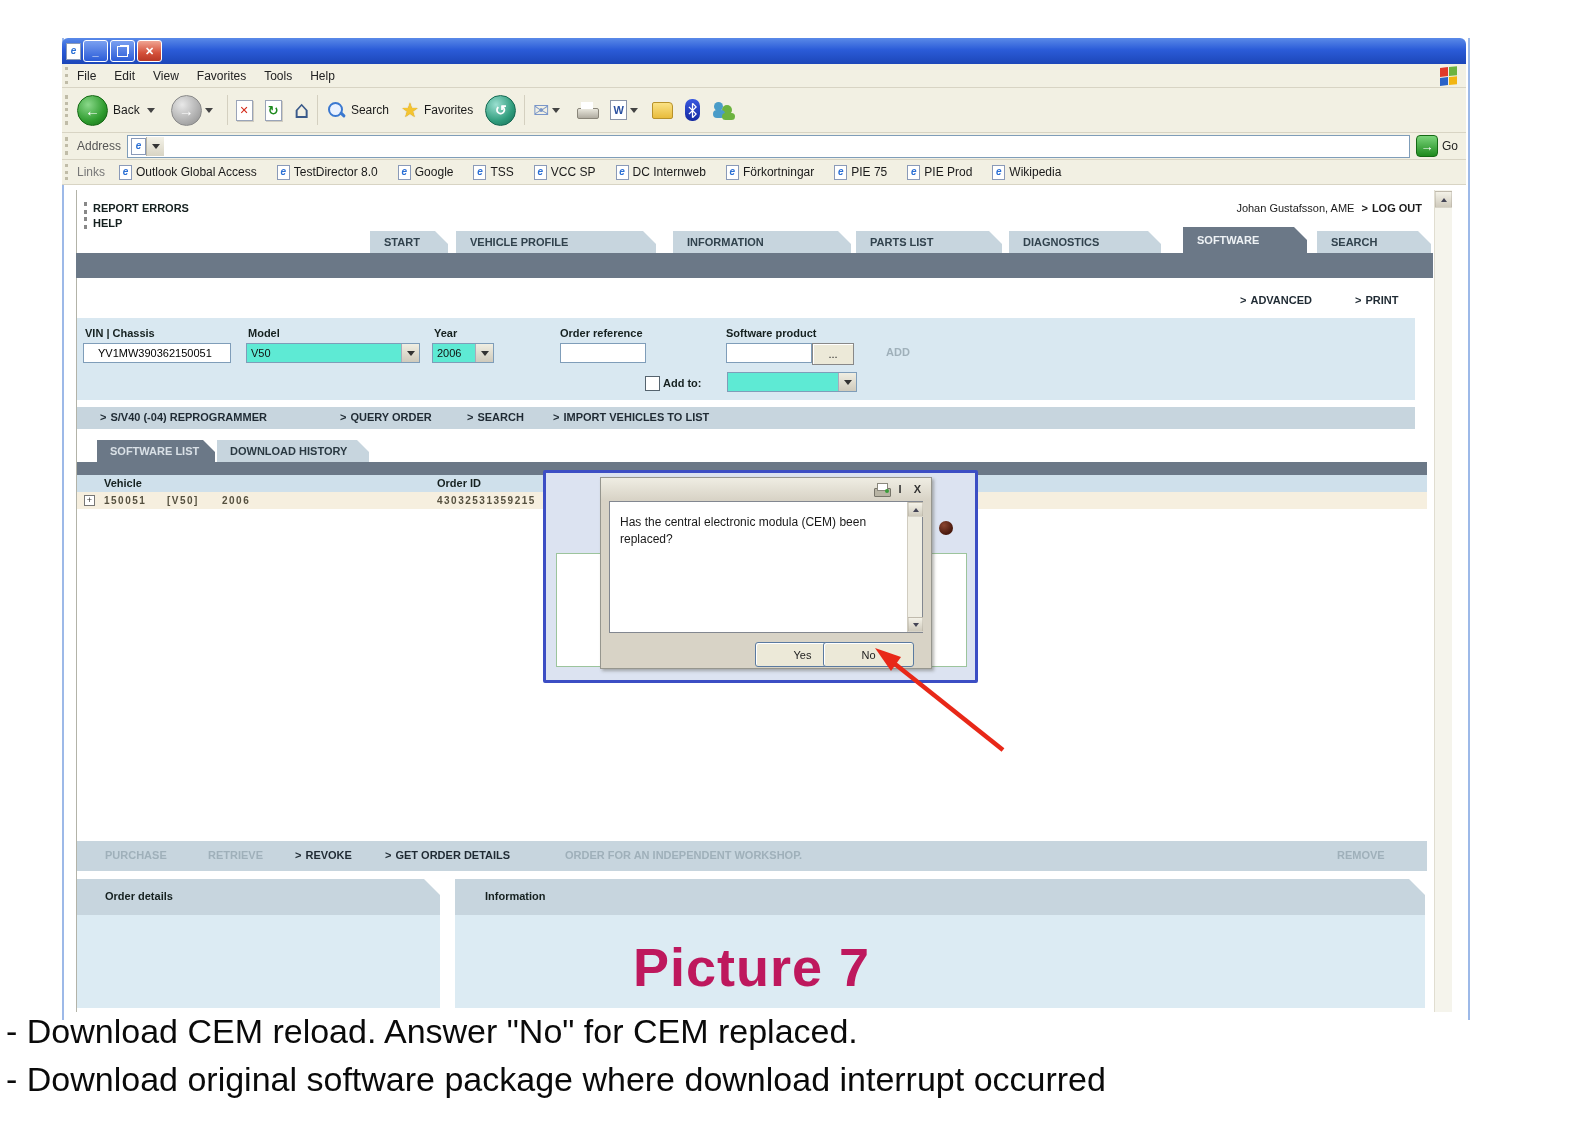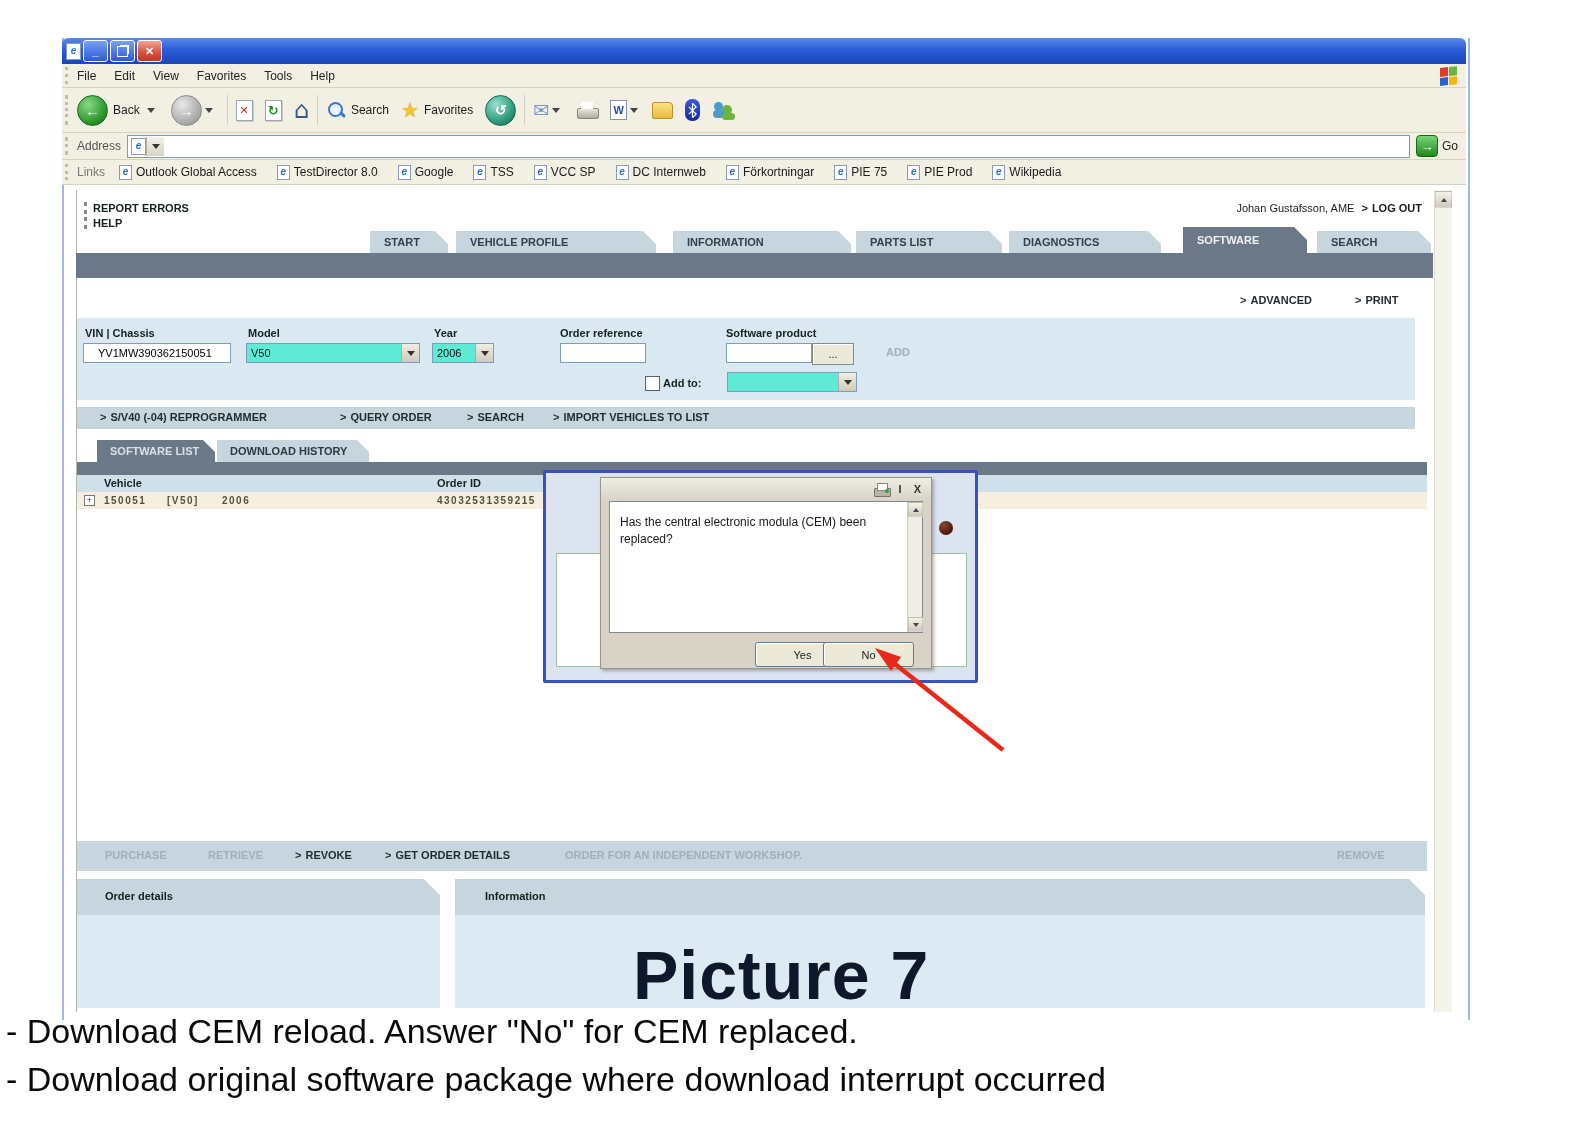--- a/index.html
+++ b/index.html
@@ -68,21 +68,21 @@
 
   
   .xpbtn{background:#ece9d8;border:1px solid #5a7aa0;border-radius:3px;font-size:11px;color:#222;
          display:flex;align-items:center;justify-content:center;box-shadow:inset 1px 1px 0 #fff;}
   .sbarrow{width:13px;height:13px;background:linear-gradient(#f4f2e8,#cfcabc);border:1px solid #9a96884d;
            display:flex;align-items:center;justify-content:center;}
   .tri-up{width:0;height:0;border-left:3px solid transparent;border-right:3px solid transparent;border-bottom:4px solid #445;}
   .tri-dn{width:0;height:0;border-left:3px solid transparent;border-right:3px solid transparent;border-top:4px solid #445;}
 
   .caption{font-size:34px;color:#0a0a0a;white-space:nowrap;}
-  .picture7{font-size:68px;font-weight:bold;color:#0f172a;letter-spacing:1px;white-space:nowrap;}
+  .picture7{font-size:54px;font-weight:bold;color:#be185d;letter-spacing:1px;white-space:nowrap;}
 </style>
 </head>
 <body>
 
 <div class="page">
 
   <div class="abs window"></div>
 
   <div class="abs titlebar">
     <span class="iedoc">

